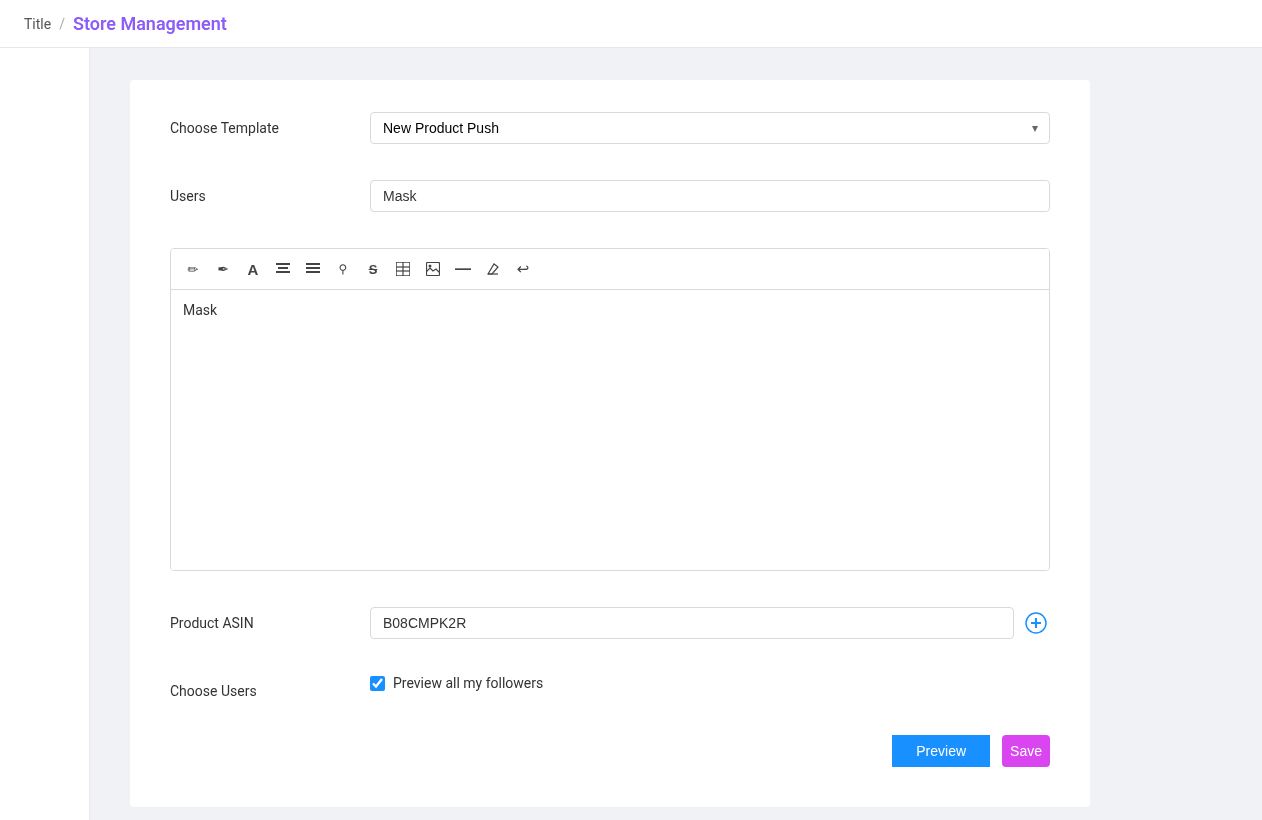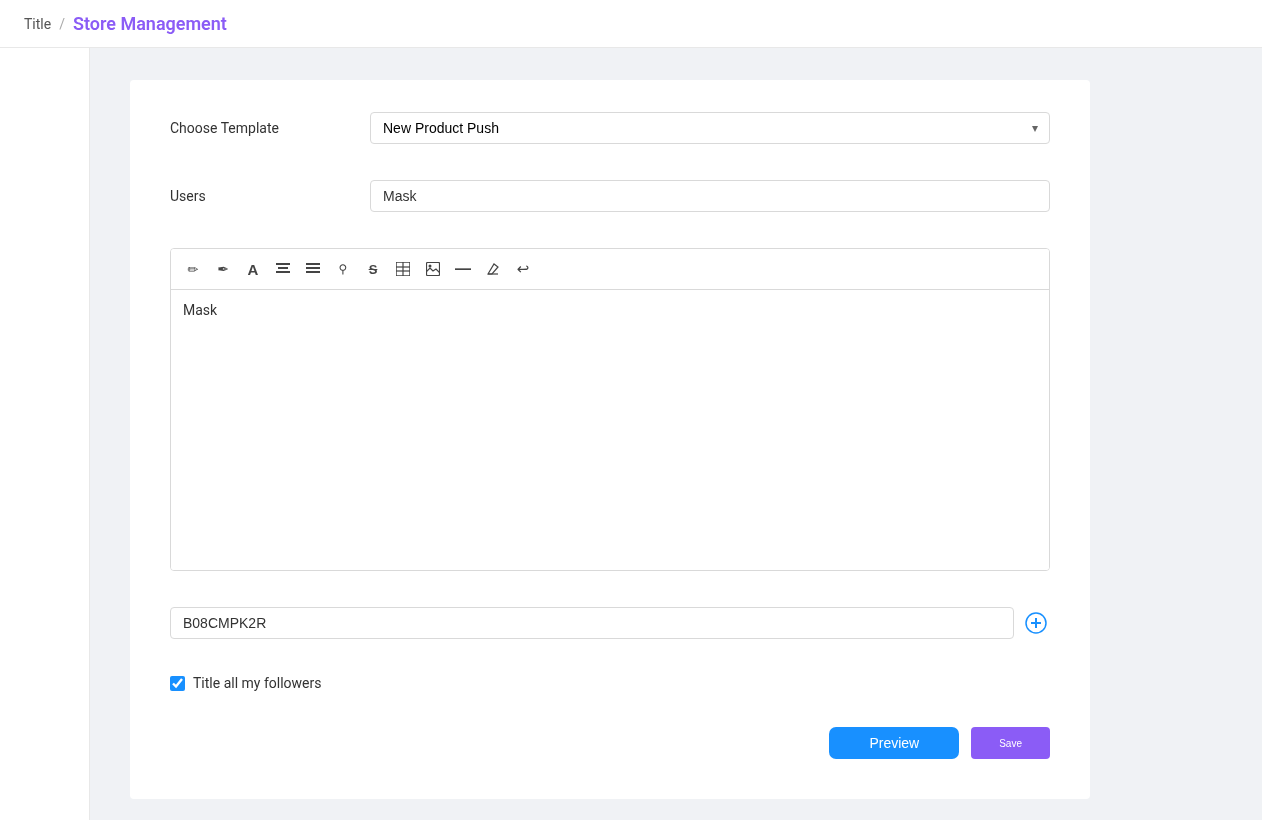--- a/index.html
+++ b/index.html
@@ -225,37 +225,37 @@
 
     
     .action-row {
       display: flex;
       justify-content: flex-end;
       gap: 12px;
       margin-top: 32px;
     }
 
     .btn-preview {
-      padding: 8px 40px;
+      padding: 8px 24px;
       background: #1890ff;
       color: #fff;
       border: none;
-      border-radius: 7px;
+      border-radius: 0;
       font-size: 14px;
       cursor: pointer;
       font-weight: 500;
     }
 
     .btn-save {
-      padding: 8px 28px;
-      background: #8b5cf6;
+      padding: 8px 8px;
+      background: #d946ef;
       color: #fff;
       border: none;
       border-radius: 4px;
-      font-size: 10px;
+      font-size: 14px;
       cursor: pointer;
       font-weight: 500;
     }
   </style>
 </head>
 <body>
 
 <div class="breadcrumb-bar">
   <span class="breadcrumb-home">Title</span>
   <span class="breadcrumb-separator">/</span>
@@ -337,39 +337,41 @@
                 </svg>
               </button>
               <button class="toolbar-btn" title="Undo" style="font-size:15px;">↩</button>
             </div>
             <div class="editor-body" contenteditable="true" style="">Mask</div>
           </div>
         </div>
       </div>
 
       <div class="form-row">
+        <div class="form-label">Product ASIN</div>
         <div class="form-control">
           <div class="asin-input-wrapper">
             <input type="text" class="text-input" value="B08CMPK2R" style="">
             <button class="add-btn" title="Add ASIN">
               <svg width="22" height="22" viewBox="0 0 22 22" fill="none" xmlns="http://www.w3.org/2000/svg">
                 <circle cx="11" cy="11" r="10" stroke="#1890ff" stroke-width="1.5" fill="none"></circle>
                 <line x1="11" y1="6" x2="11" y2="16" stroke="#1890ff" stroke-width="2"></line>
                 <line x1="6" y1="11" x2="16" y2="11" stroke="#1890ff" stroke-width="2"></line>
               </svg>
             </button>
           </div>
         </div>
       </div>
 
       <div class="form-row">
+        <div class="form-label">Choose Users</div>
         <div class="form-control">
           <div class="checkbox-row">
             <input type="checkbox" class="checkbox-input" id="notify-followers" checked="" style="">
-            <label for="notify-followers" class="checkbox-label">Title all my followers</label>
+            <label for="notify-followers" class="checkbox-label">Preview all my followers</label>
           </div>
         </div>
       </div>
 
       <div class="action-row">
         <button class="btn-preview">Preview</button>
         <button class="btn-save">Save</button>
       </div>
 
     </div>

